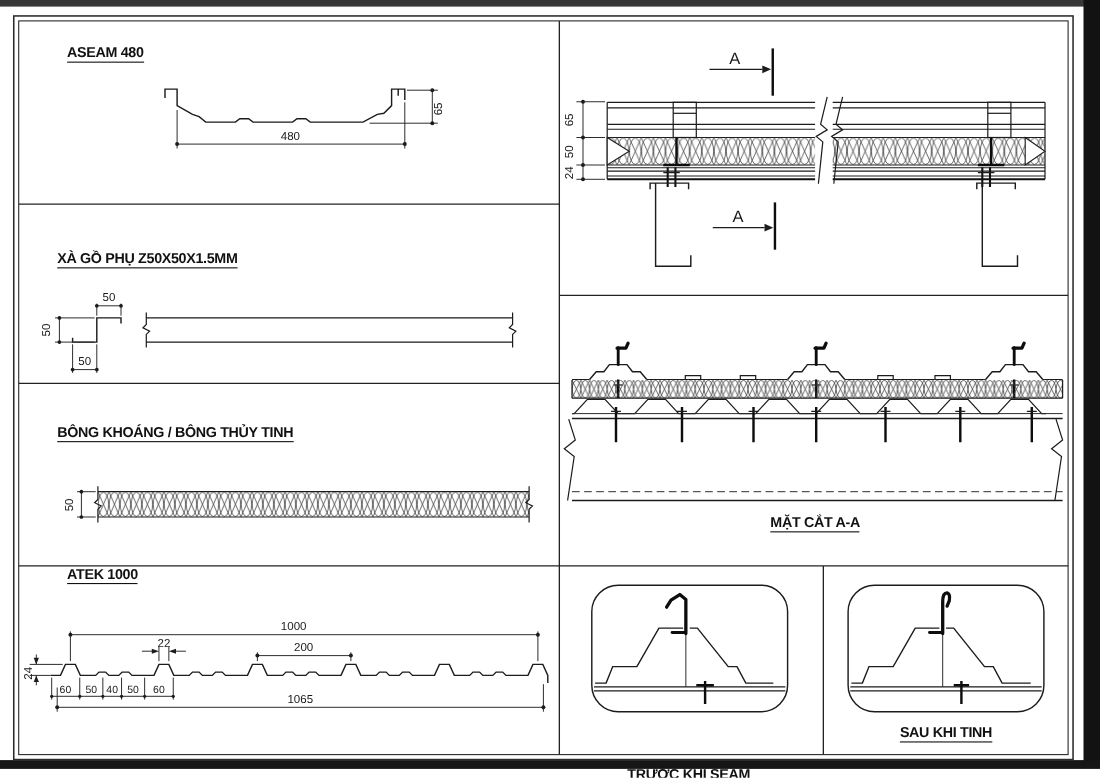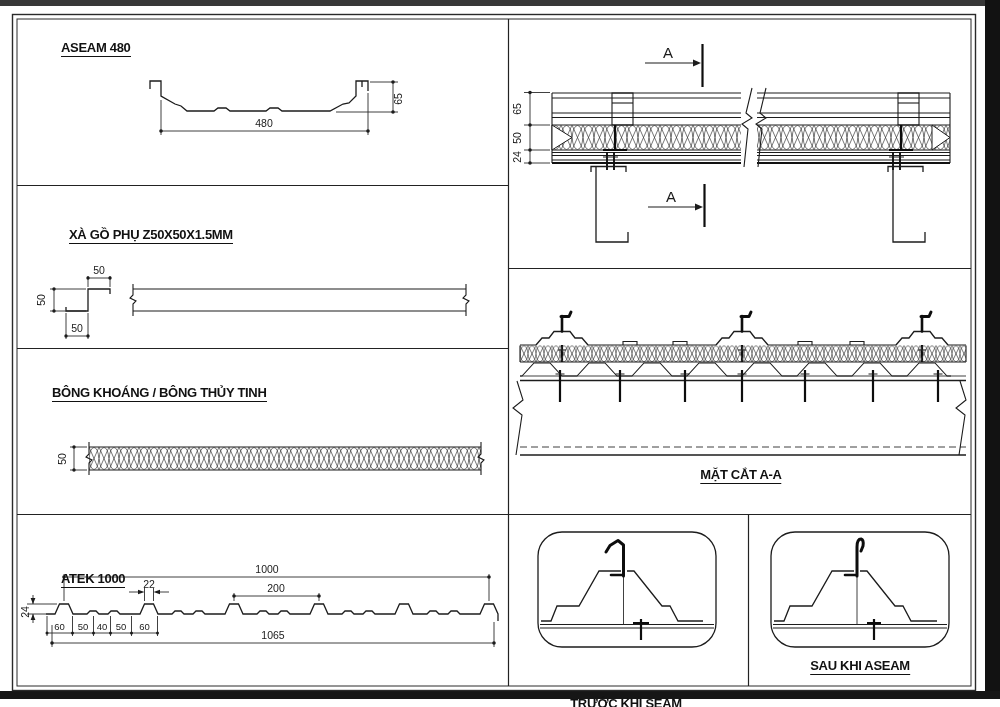--- a/index.html
+++ b/index.html
@@ -261,18 +261,18 @@
     <path class="ln" d="M773,624.5 H947 M773,628 H947"></path>
     <path class="ln13" d="M774,621 H784 L790,606 H812 L832,571 H854 M860,571 H867 L895,606 H903 L911,621 H937"></path>
     <path class="thn" d="M857,575 V624.5"></path>
     <path class="thk26" d="M845,575 H856"></path>
     <path class="thk3" d="M857,576 V547 Q857,539 861,539 Q864,540 863,546 L861,551"></path>
     <path class="thk" d="M867,623 H881 M874,619 V640"></path>
   </g>
 </svg>
 
 <div class="label" style="left:61px;top:41px;">ASEAM 480</div>
-<div class="label" style="left:69px;top:228px;">XÀ GỒ PHỤ Z50X50X1.5MM</div>
+<div class="label" style="left:52px;top:228px;">XÀ GỒ PHỤ Z50X50X1.5MM</div>
 <div class="label" style="left:52px;top:386px;text-align:right;">BÔNG KHOÁNG / BÔNG THỦY TINH</div>
-<div class="label" style="left:61px;top:572px;">ATEK 1000</div>
+<div class="label" style="left:61px;top:515px;">ATEK 1000</div>
 <div class="label centered" style="left:741px;top:468px;">MẶT CẮT A-A</div>
 <div class="label centered" style="left:626px;top:697px;">TRƯỚC KHI SEAM</div>
-<div class="label centered" style="left:860px;top:659px;">SAU KHI ASEAM</div>
+<div class="label centered" style="left:860px;top:659px;">SAU KHI TINH</div>
 
 </body></html>

